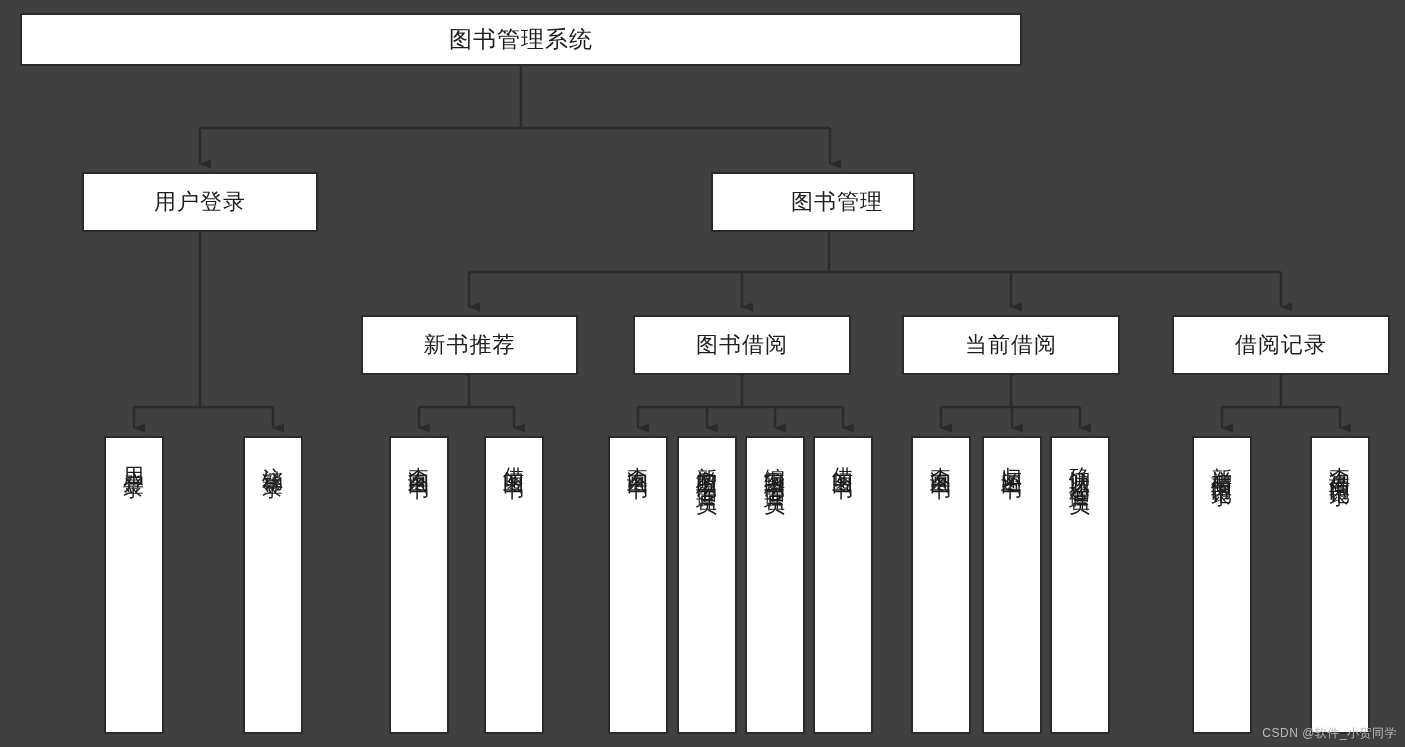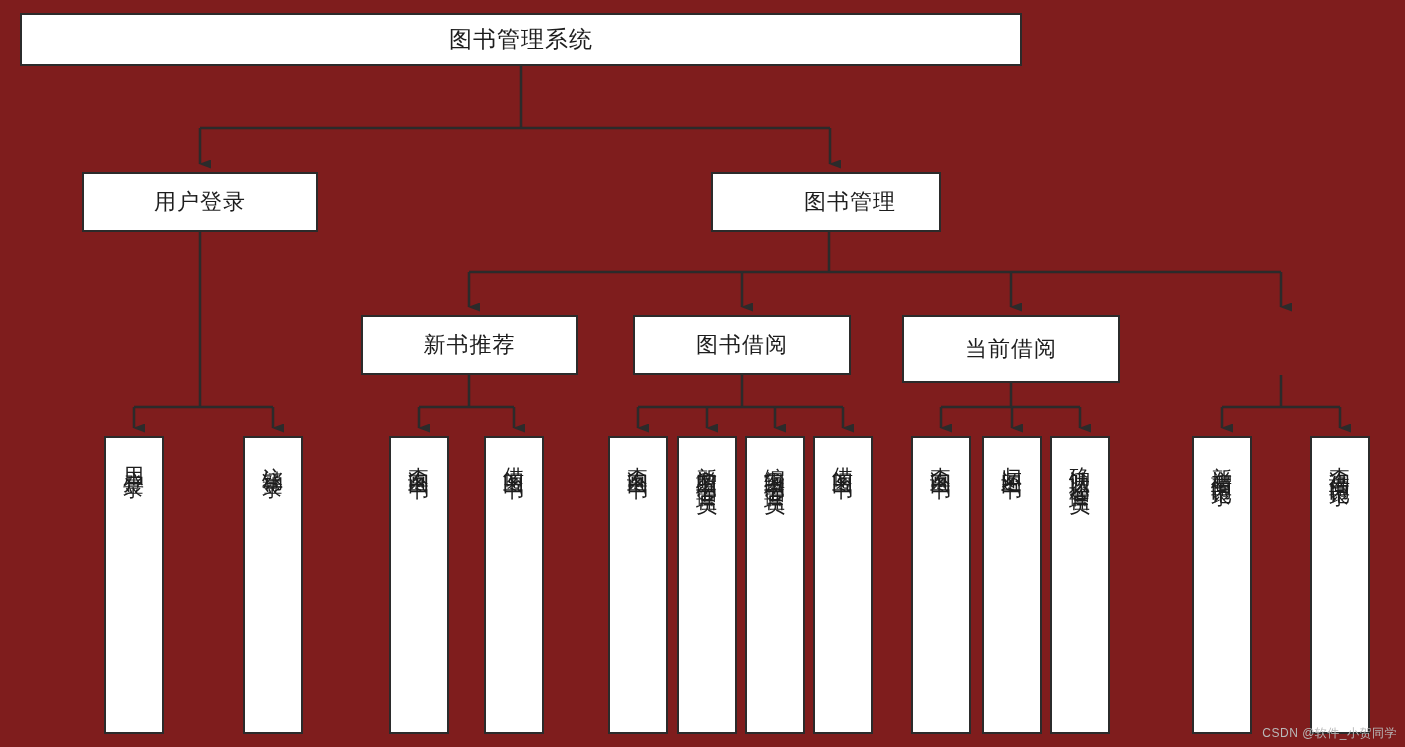--- a/index.html
+++ b/index.html
@@ -72,21 +72,21 @@
     font-size: 12px;
     color: #b9b9b9;
     white-space: nowrap;
     z-index: 5;
     letter-spacing: 0.5px;
   }
 </style>
 </head>
 <body>
 
-<div id="canvas" style="background: #7f1d1d;">
+<div id="canvas" style="background: #404040;">
 
   <svg id="wires" viewBox="0 0 1405 747" xmlns="http://www.w3.org/2000/svg">
     <defs>
       <marker id="arw" markerWidth="10" markerHeight="12" refX="4.5" refY="11" orient="auto" markerUnits="userSpaceOnUse">
         <path d="M0,0 L9,0 L4.5,12 Z" fill="#2b2b2b"></path>
       </marker>
     </defs>
     <g stroke="#2b2b2b" stroke-width="2.5" fill="none">
 
       <path d="M521,66 L521,128"></path>
@@ -131,32 +131,35 @@
     </g>
   </svg>
 
   <div class="node h root" style="left: 20px; top: 13px; width: 1002px; height: 53px; color: rgb(29, 29, 29);">
     <span>图书管理系统</span>
   </div>
 
   <div class="node h" style="left: 82px; top: 172px; width: 236px; height: 60px; color: rgb(29, 29, 29);">
     <span>用户登录</span>
   </div>
-  <div class="node h" style="left: 711px; top: 172px; width: 230px; height: 60px; color: rgb(29, 29, 29); padding-left: 48px;">
+  <div class="node h" style="left: 711px; top: 172px; width: 204px; height: 60px; color: rgb(29, 29, 29); padding-left: 48px;">
     <span>图书管理</span>
   </div>
 
   <div class="node h" style="left: 361px; top: 315px; width: 217px; height: 60px; color: rgb(29, 29, 29); text-align: right;">
     <span>新书推荐</span>
   </div>
   <div class="node h" style="left: 633px; top: 315px; width: 218px; height: 60px; color: rgb(29, 29, 29);">
     <span>图书借阅</span>
   </div>
-  <div class="node h" style="left: 902px; top: 315px; width: 218px; height: 68px; color: rgb(29, 29, 29);">
+  <div class="node h" style="left: 902px; top: 315px; width: 218px; height: 60px; color: rgb(29, 29, 29);">
     <span>当前借阅</span>
+  </div>
+  <div class="node h" style="left: 1172px; top: 315px; width: 218px; height: 60px; color: rgb(29, 29, 29);">
+    <span>借阅记录</span>
   </div>
 
   <div class="node v" style="left: 104px; top: 436px; width: 60px; height: 298px; color: rgb(29, 29, 29);">
     <span class="vtext">用户登录</span>
   </div>
   <div class="node v" style="left: 243px; top: 436px; width: 60px; height: 298px; color: rgb(29, 29, 29);">
     <span class="vtext">注销登录</span>
   </div>
   <div class="node v" style="left: 389px; top: 436px; width: 60px; height: 298px; color: rgb(29, 29, 29);">
     <span class="vtext">查询图书</span>

